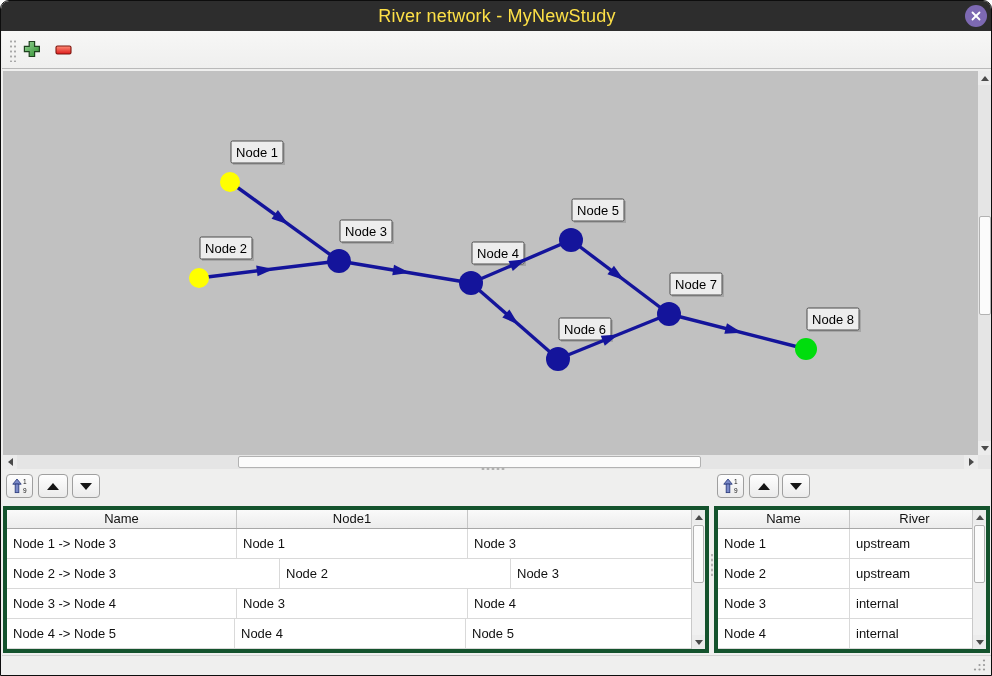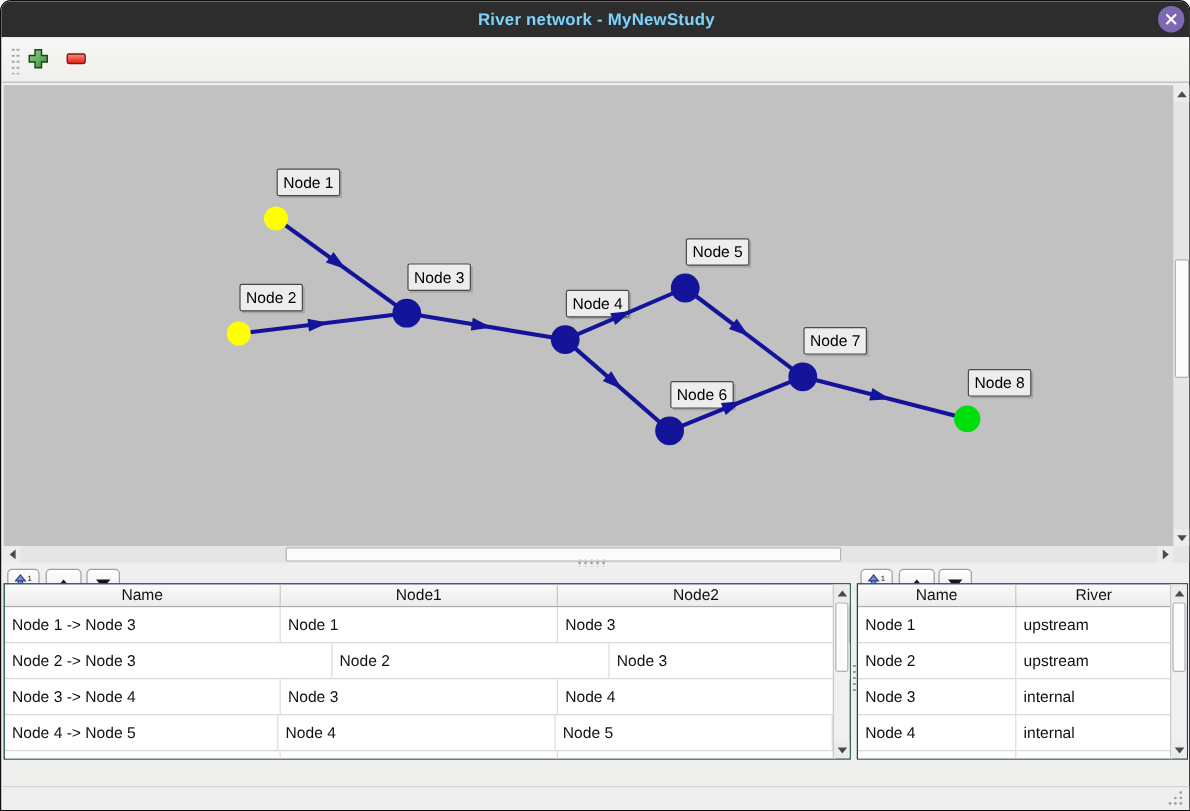--- a/index.html
+++ b/index.html
@@ -8,21 +8,21 @@
     position:relative; width:992px; height:676px;
     background:#efefee; overflow:hidden;
     border:1px solid #0d0d0d; border-radius:9px 9px 0 0;
   }
   
   .titlebar {
     position:absolute; left:0; top:0; width:992px; height:30px;
     background:#2d2d2d; border-radius:8px 8px 0 0;
     display:flex; align-items:center; justify-content:center;
   }
-  .title { color:#7dd3fc; font-size:14px; font-weight:700; letter-spacing:.2px; }
+  .title { color:#fde047; font-size:18px; font-weight:400; letter-spacing:.2px; }
   .close-btn {
     position:absolute; right:6px; top:4px; width:22px; height:22px;
     border-radius:50%; background:#7d69b2; display:flex; align-items:center; justify-content:center;
     cursor:default;
   }
   
   .toolbar {
     position:absolute; left:1px; top:30px; width:990px; height:38px;
     background:linear-gradient(#f7f7f6,#efefee);
     border-bottom:1px solid #b9b9b9;
@@ -68,22 +68,22 @@
   .tool-btn {
     position:absolute; top:473px; height:24px;
     border:1px solid #9f9f9f; border-radius:4px;
     background:linear-gradient(#fefefe,#ebebeb);
     display:flex; align-items:center; justify-content:center;
   }
   .btri-up   { width:0;height:0;border-left:6px solid transparent;border-right:6px solid transparent;border-bottom:7px solid #151515; }
   .btri-down { width:0;height:0;border-left:6px solid transparent;border-right:6px solid transparent;border-top:7px solid #151515; }
   
   .table {
-    position:absolute; top:485px; height:147px; background:#c4b5fd;
-    border:1px solid #14532d; overflow:hidden;
+    position:absolute; top:505px; height:147px; background:#c2410c;
+    border:4px solid #14532d; overflow:hidden;
   }
   .thead { display:flex; height:19px; background:linear-gradient(#fafafa,#ececec); border-bottom:1px solid #a8a8a8; }
   .th {
     font-size:13px; color:#111; text-align:center; line-height:18px;
     border-right:1px solid #c6c6c6; overflow:hidden; flex:none;
   }
   .tr { display:flex; height:30px; }
   .td {
     font-size:13px; color:#111; line-height:29px; padding-left:6px;
     border-right:1px solid #d9d9d9; border-bottom:1px solid #d9d9d9;
@@ -264,21 +264,20 @@
       <div class="btri-up"></div>
     </div>
   <div class="tool-btn" style="left:781px;width:28px;">
       <div class="btri-down"></div>
     </div>
 
   <div class="table" id="links-table" style="left:2px;width:706px;">
     <div class="thead" id="links-head">
         <div class="th" style="width: 230px;">Name</div>
         <div class="th" style="width: 231px;">Node1</div>
-        <div class="th" style="width: 231px;">Node2</div>
       </div>
     <div id="links-body">
         <div class="tr">
           <div class="td" style="width: 230px;">Node 1 -&gt; Node 3</div>
           <div class="td" style="width: 231px;">Node 1</div>
           <div class="td" style="width: 231px;">Node 3</div>
         </div>
         <div class="tr">
           <div class="td" style="width: 273px;">Node 2 -&gt; Node 3</div>
           <div class="td" style="width: 231px;">Node 2</div>

